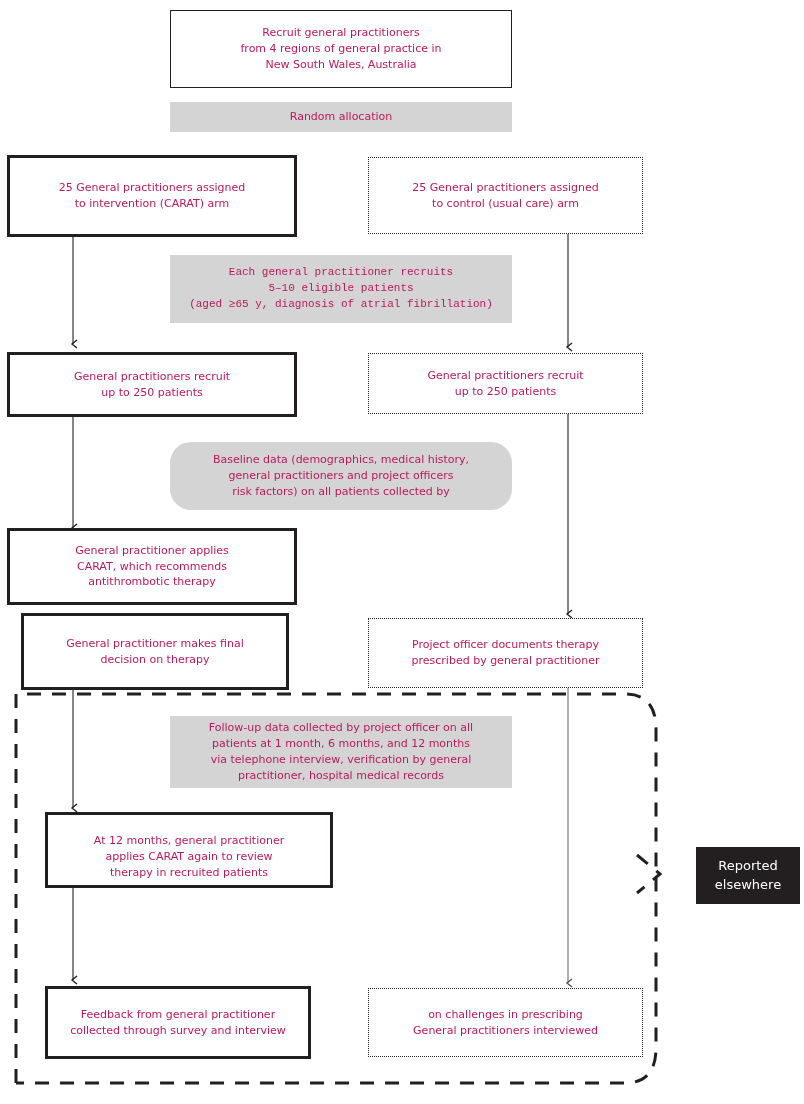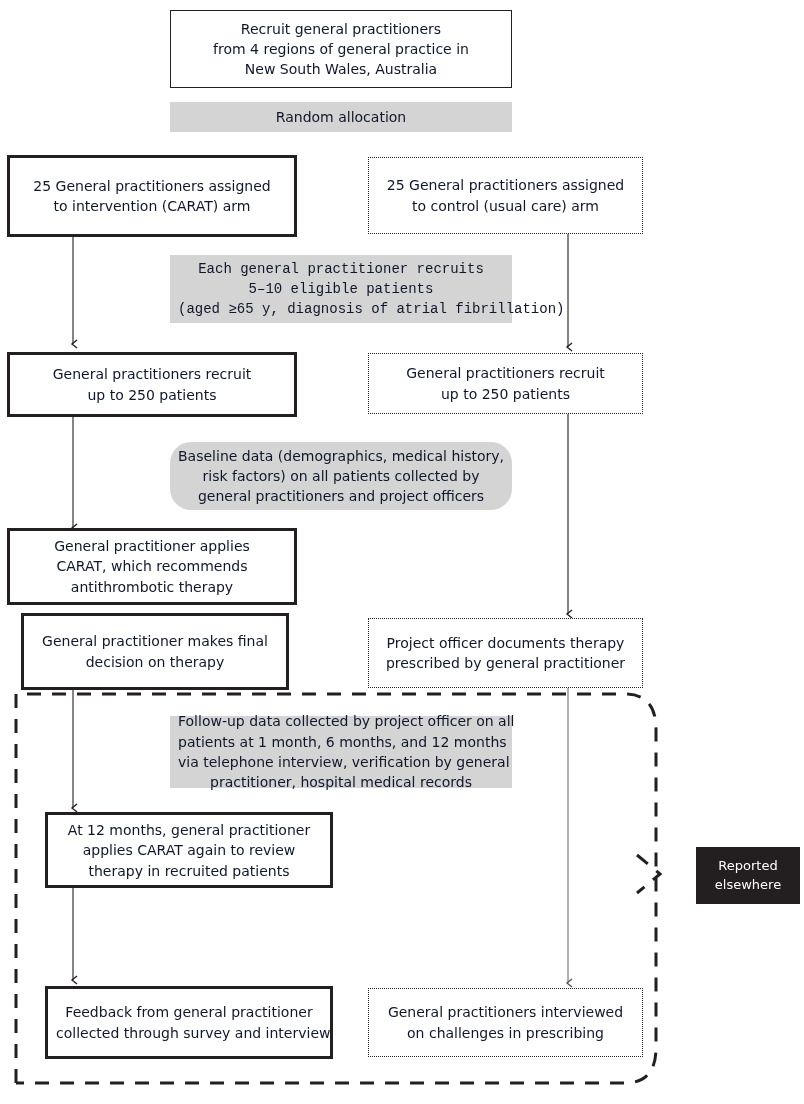--- a/index.html
+++ b/index.html
@@ -21,22 +21,22 @@
 
   
   .node {
     position: absolute;
     box-sizing: border-box;
     display: flex;
     align-items: center;
     justify-content: center;
     text-align: center;
     line-height: 1.45;
-    font-size: 14px;
-    color: #0f172a;
+    font-size: 11px;
+    color: #be185d;
     padding: 4px 8px;
   }
   .node .lines { width: 100%; }
   .node .lines > div { white-space: nowrap; }
 
   
   .box-thin {
     background: #ffffff;
     border: 1px solid #231f20;
   }
@@ -164,22 +164,22 @@
   <div class="node box-dotted" style="left:368px; top:353px; width:275px; height:61px;">
     <div class="lines">
       <div>General practitioners recruit</div>
       <div>up to 250 patients</div>
     </div>
   </div>
 
   <div class="node box-grey" style="left:170px; top:442px; width:342px; height:68px;border-radius:21px;">
     <div class="lines">
       <div>Baseline data (demographics, medical history,</div>
+      <div>general practitioners and project officers</div>
       <div>risk factors) on all patients collected by</div>
-      <div>general practitioners and project officers</div>
     </div>
   </div>
 
   <div class="node box-thick" style="left:7px; top:528px; width:290px; height:77px;">
     <div class="lines">
       <div>General practitioner applies</div>
       <div>CARAT, which recommends</div>
       <div>antithrombotic therapy</div>
     </div>
   </div>
@@ -208,31 +208,31 @@
   </div>
 
   <div class="node box-thick" style="left:45px; top:812px; width:288px; height:76px;align-items:flex-end;">
     <div class="lines">
       <div>At 12 months, general practitioner</div>
       <div>applies CARAT again to review</div>
       <div>therapy in recruited patients</div>
     </div>
   </div>
 
-  <div class="node box-thick" style="left:45px; top:986px; width:288px; height:73px;">
+  <div class="node box-thick" style="left:45px; top:986px; width:266px; height:73px;">
     <div class="lines">
       <div>Feedback from general practitioner</div>
       <div>collected through survey and interview</div>
     </div>
   </div>
 
   <div class="node box-dotted" style="left:368px; top:988px; width:275px; height:69px;">
     <div class="lines">
+      <div>on challenges in prescribing</div>
       <div>General practitioners interviewed</div>
-      <div>on challenges in prescribing</div>
     </div>
   </div>
 
   <div class="node box-dark" style="left:696px; top:847px; width:104px; height:57px; font-size:13px;">
     <div class="lines">
       <div>Reported</div>
       <div>elsewhere</div>
     </div>
   </div>
 

